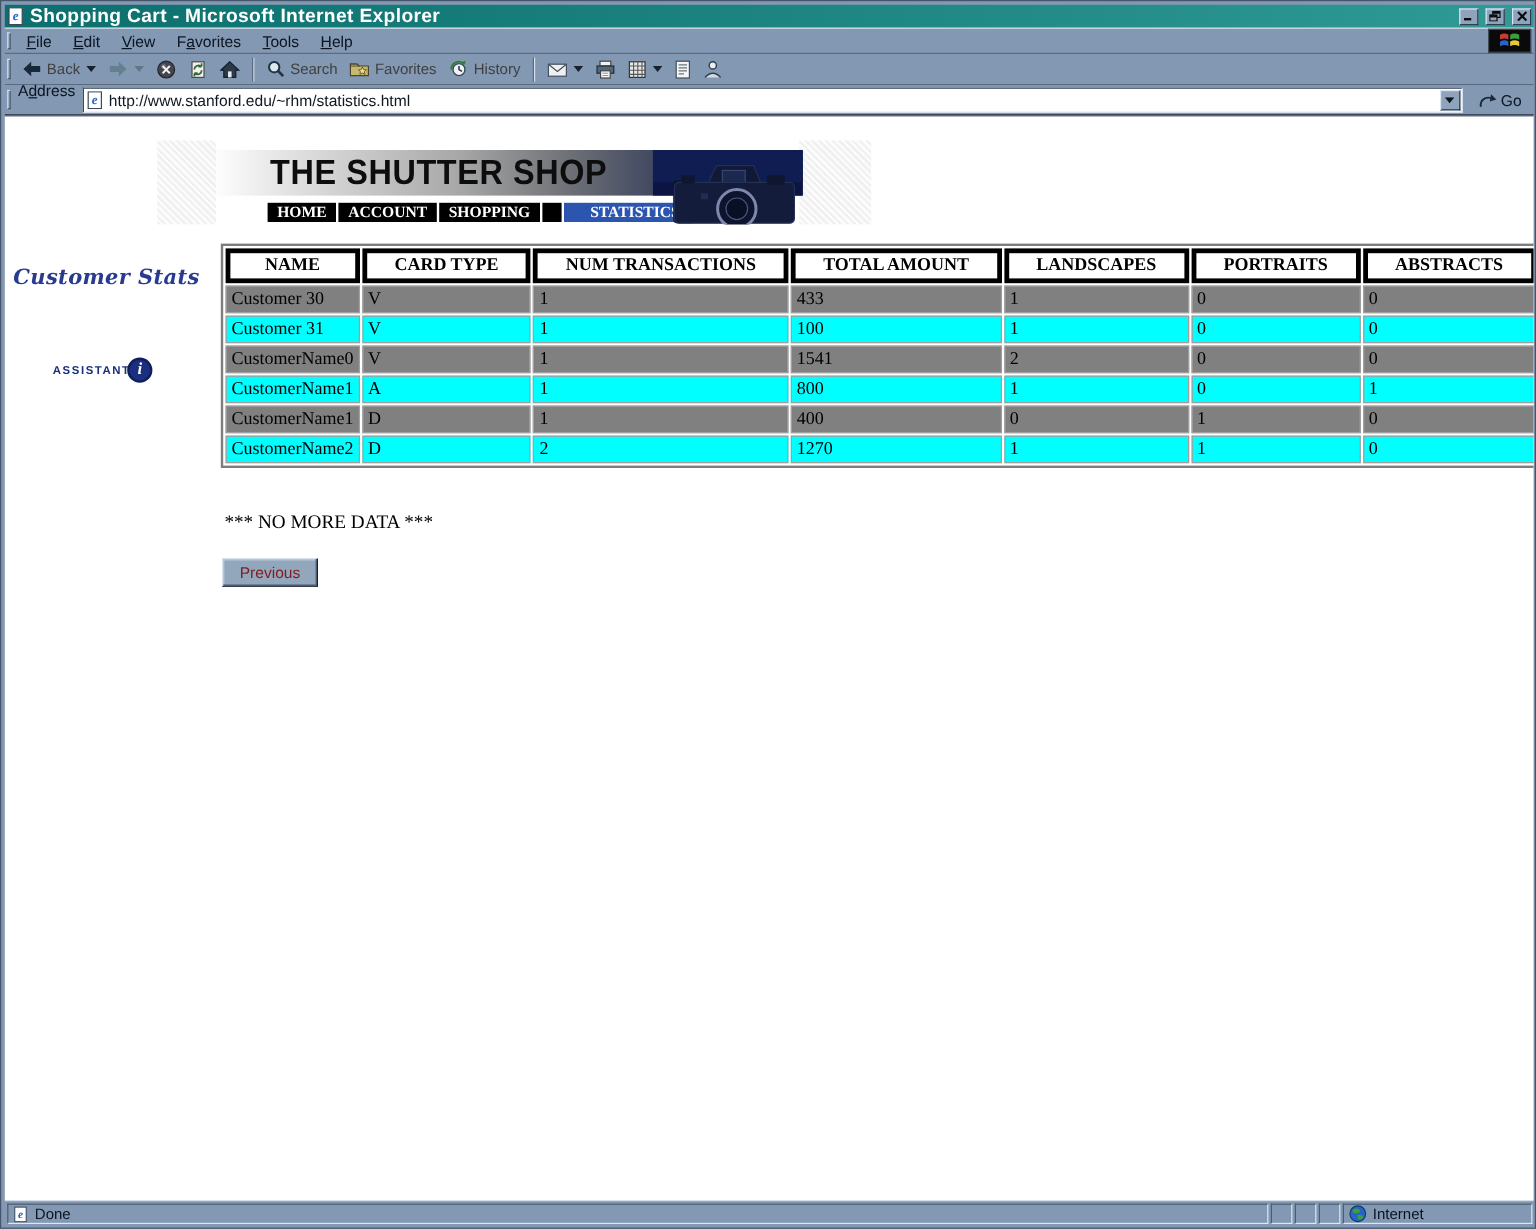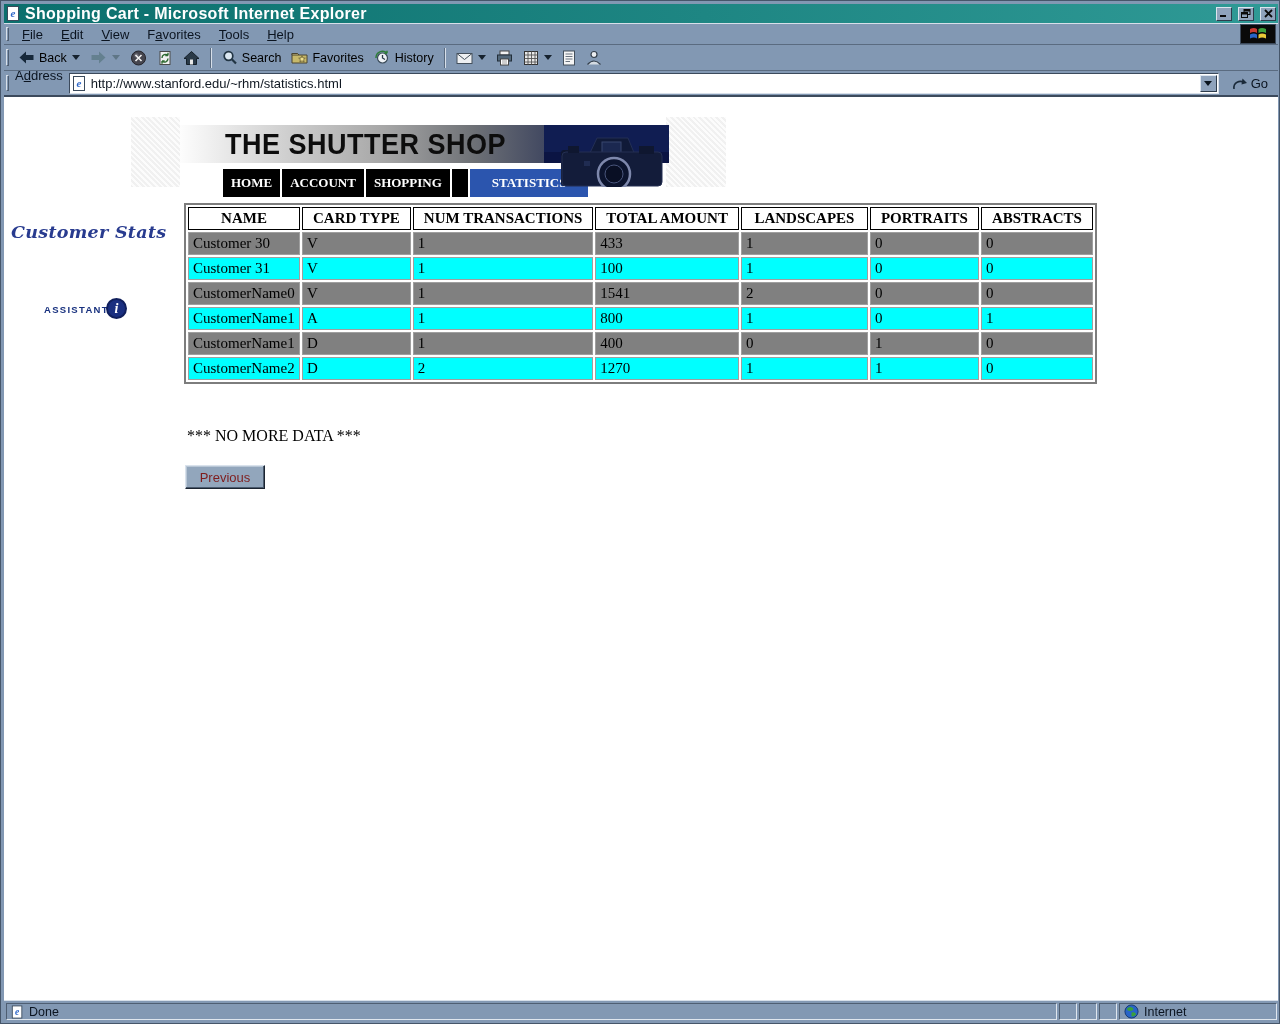--- a/index.html
+++ b/index.html
@@ -25,21 +25,21 @@
     display:flex; align-items:center; font-size:13px; color:#0b1420; }
   .grip { width:3px; height:70%; margin:0 4px 0 2px; border:1px solid; border-color:#D7DFE9 #4E5E72 #4E5E72 #D7DFE9; }
   .menuitem { padding:2px 9px; cursor:default; }
   .menuitem .u { text-decoration:underline; }
   .throbber { margin-left:auto; margin-right:2px; width:36px; height:20px; background:#0a0a0a;
     border:1px solid #3c4a5c; display:flex; align-items:center; justify-content:center; }
 
   
   .toolbar { position:absolute; left:3px; top:44px; width:1274px; height:26px;
     background:#8298B3; border-bottom:1px solid #5A6B80; display:flex; align-items:center;
-    font-size:12.5px; color:#000000; }
+    font-size:12.5px; color:#404040; }
   .tbtn { display:flex; align-items:center; gap:4px; padding:2px 5px; height:24px; }
   .tbtn svg { display:block; }
   .caret { width:0; height:0; border-left:4px solid transparent; border-right:4px solid transparent;
     border-top:5px solid #16222e; margin-left:1px; }
   .caret.dis { border-top-color:#5F7686; }
   .sep { width:2px; height:20px; margin:0 5px; border-left:1px solid #5A6B80; border-right:1px solid #D7DFE9; }
 
   
   .addressbar { position:absolute; left:3px; top:70px; width:1274px; height:25px;
     background:#8298B3; border-bottom:1px solid #3C4A5C; display:flex; align-items:center;
@@ -58,38 +58,38 @@
     border-top:1px solid #3C4A5C; overflow:hidden; }
   .content > * { position:absolute; }
 
   .checker { background:
       repeating-linear-gradient(45deg,#ededed 0 2px,#fbfbfb 2px 4px); opacity:.8; }
   .banner-strip { left:176px; top:28px; width:489px; height:38px;
     background:linear-gradient(to right,#fdfdfd 0%,#e3e3e3 12%,#a6a6a6 42%,#6e7176 60%,#2b3456 82%,#0b1443 100%);
     display:flex; align-items:center; }
   .banner-title { font-size:27px; font-weight:bold; color:#0d0d0d; letter-spacing:.5px; margin-left:45px;
     font-family:"Liberation Sans",sans-serif; transform:scaleY(1.08); white-space:nowrap; }
-  .navrow { left:219px; top:72px; height:28px; display:flex; align-items:stretch;
+  .navrow { left:219px; top:72px; height:16px; display:flex; align-items:stretch;
     font-family:"Liberation Serif",serif; font-weight:bold; font-size:13px; }
   .navitem { background:#000; color:#fff; padding:0 8px; margin-right:2px; display:flex; align-items:center; }
   .navitem.filler { width:16px; padding:0; }
   .navitem.active { background:#2B55AE; padding:0 22px; }
   .camera { left:540px; top:28px; width:125px; height:62px; }
 
   .page-heading { left:7px; top:125px; font-family:"DejaVu Serif", serif; font-style:italic; font-weight:bold;
     font-size:17.5px; color:#283B8F; letter-spacing:.3px; }
   .assistant { left:40px; top:207px; font-size:9.5px; font-weight:bold; letter-spacing:1.3px; color:#17307E; }
   .assistant-icon { left:102px; top:201px; width:21px; height:21px; border-radius:50%; background:#1A2F80;
     color:#fff; display:flex; align-items:center; justify-content:center;
     font-family:"Liberation Serif",serif; font-weight:bold; font-style:italic; font-size:14px;
     border:2px solid #101f5c; }
 
   table.stats { left:180px; top:106px; border-collapse:separate; border-spacing:2px;
     background:#fff; border:2px solid #7d7d7d; font-family:"Liberation Serif",serif; font-size:15px; color:#000; }
-  table.stats th { background:#fff; border:1px solid #000000; font-weight:bold; padding:2px 10px; text-align:center;
+  table.stats th { background:#fff; border:4px solid #000000; font-weight:bold; padding:2px 23px; text-align:center;
     white-space:nowrap; }
   table.stats td { border:1px solid #9f9f9f; padding:2px 4px; height:21px; white-space:nowrap; }
   tr.row-cyan td { background:#00FFFF; }
   tr.row-gray td { background:#808080; }
 
   .no-more { left:183px; top:330px; font-family:"Liberation Serif",serif; font-size:16px; color:#000; }
   .prev-btn { left:181px; top:368px; width:80px; height:24px; background:#92A6BC;
     border:1px solid; border-color:#D9E2EC #1B2430 #1B2430 #D9E2EC;
     box-shadow:inset -1px -1px 0 #4A5A6E, inset 1px 1px 0 #B9C7D6;
     font-size:13px; color:#7f1d1d; display:flex; align-items:center; justify-content:center;

